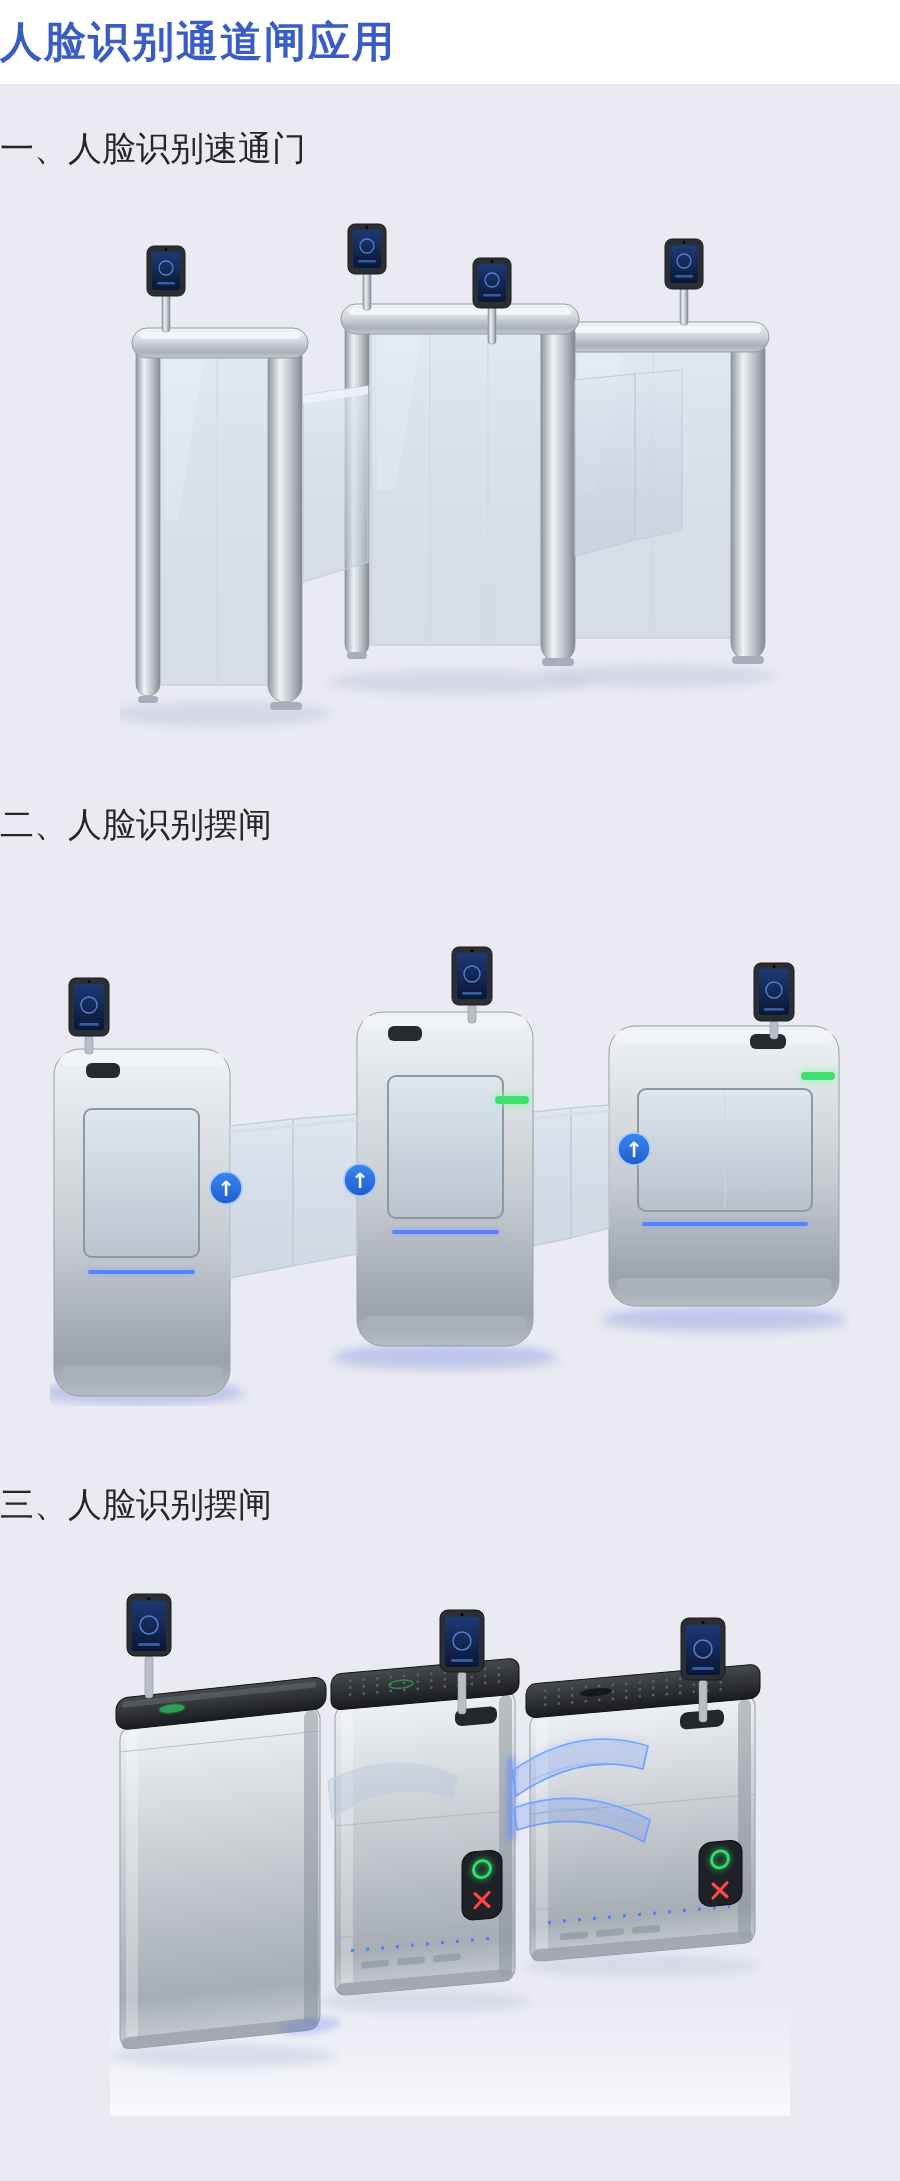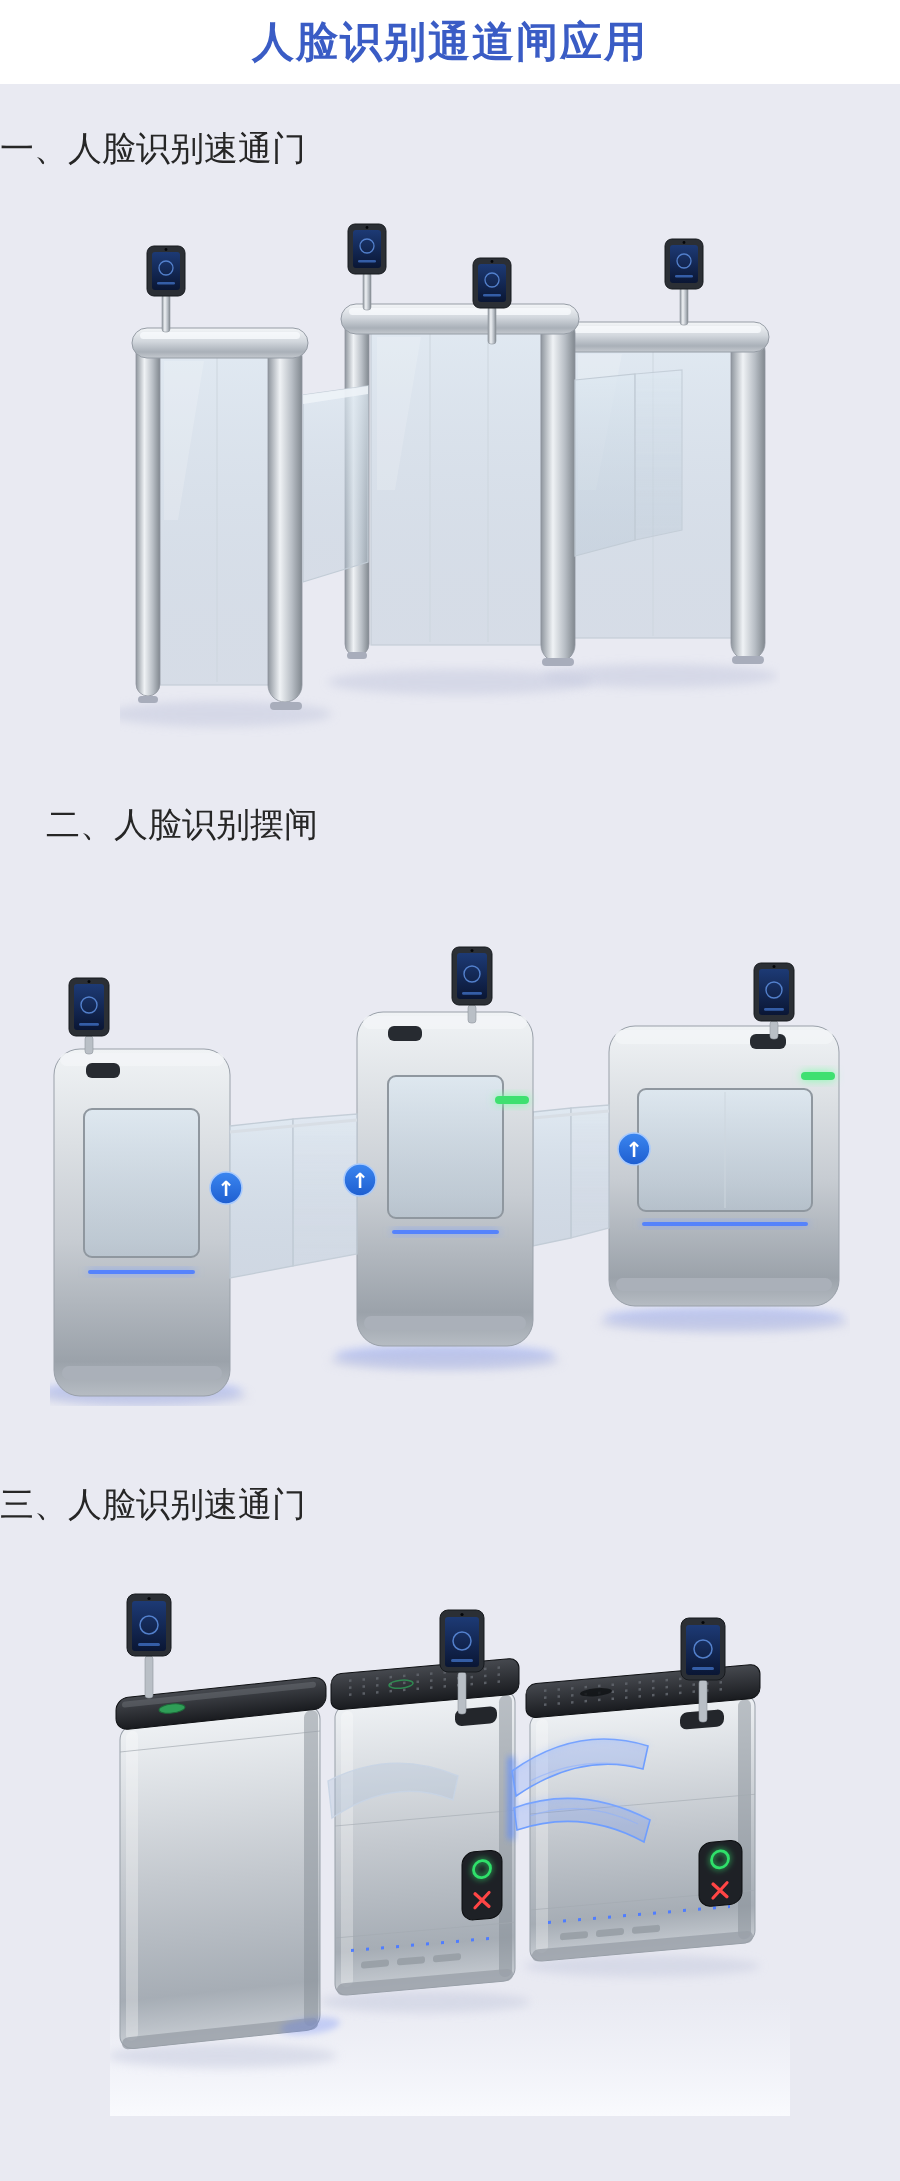--- a/index.html
+++ b/index.html
@@ -4,32 +4,32 @@
 <style>
   * { box-sizing: border-box; }
   html,body { margin:0; padding:0; background:#dfe1ea; }
   .page {
     width:900px; height:2181px; margin:0 auto; overflow:hidden;
     background: var(--page-background, #e9eaf2);
     font-family: "Liberation Sans", "DejaVu Sans", sans-serif;
   }
   .header {
     height:84px; background: var(--header-background, #ffffff);
-    display:flex; align-items:center; justify-content:center;
+    display:flex; align-items:center; 
   }
   .page-title {
     margin:0; font-size:42px; font-weight:bold; letter-spacing:2px;
     color: var(--title, #3a5cc5);
   }
   .section-heading {
     margin:0; font-size:34px; line-height:44px;
     font-weight:500; color: var(--heading, #262626);
   }
   .s1 .section-heading { padding-top:42px; }
-  .s2 .section-heading { padding-top:52px;margin-left:46px; }
+  .s2 .section-heading { padding-top:52px; }
   .s3 .section-heading { padding-top:76px; }
   .figure { display:flex; justify-content:center; }
   .s1 .figure { padding-top:20px; }
   .s2 .figure { padding-top:80px; }
   .s3 .figure { padding-top:50px; }
   svg { display:block; }
 </style>
 </head>
 <body>
 
@@ -230,21 +230,21 @@
           <polygon points="243,193 307,188 307,328 243,340" fill="url(#s2-glass)" stroke="#c2ccd6" stroke-width="1.3" opacity="0.9"></polygon>
           <line x1="180" y1="206" x2="307" y2="194" stroke="#d8dee5" stroke-width="3"></line>
           <use href="#s2-badge" x="176" y="262"></use>
           <use href="#s2-badge" x="310" y="254"></use>
         </g>
       </svg>
     </div>
   </section>
 
   <section class="s3">
-    <h2 class="section-heading">三、人脸识别速通门</h2>
+    <h2 class="section-heading">三、人脸识别摆闸</h2>
     <div class="figure">
       <svg width="680" height="540" viewBox="0 0 680 540" xmlns="http://www.w3.org/2000/svg">
         <defs>
           <linearGradient id="s3-body" x1="0" y1="0" x2="0" y2="1">
             <stop offset="0" stop-color="#eef1f4"></stop>
               <stop offset="0.5" stop-color="#c3c8ce"></stop>
             <stop offset="0.85" stop-color="#a6adb5"></stop>
               <stop offset="1" stop-color="#c9ced4"></stop>
           </linearGradient>
           <linearGradient id="s3-dark" x1="0" y1="0" x2="0" y2="1">

